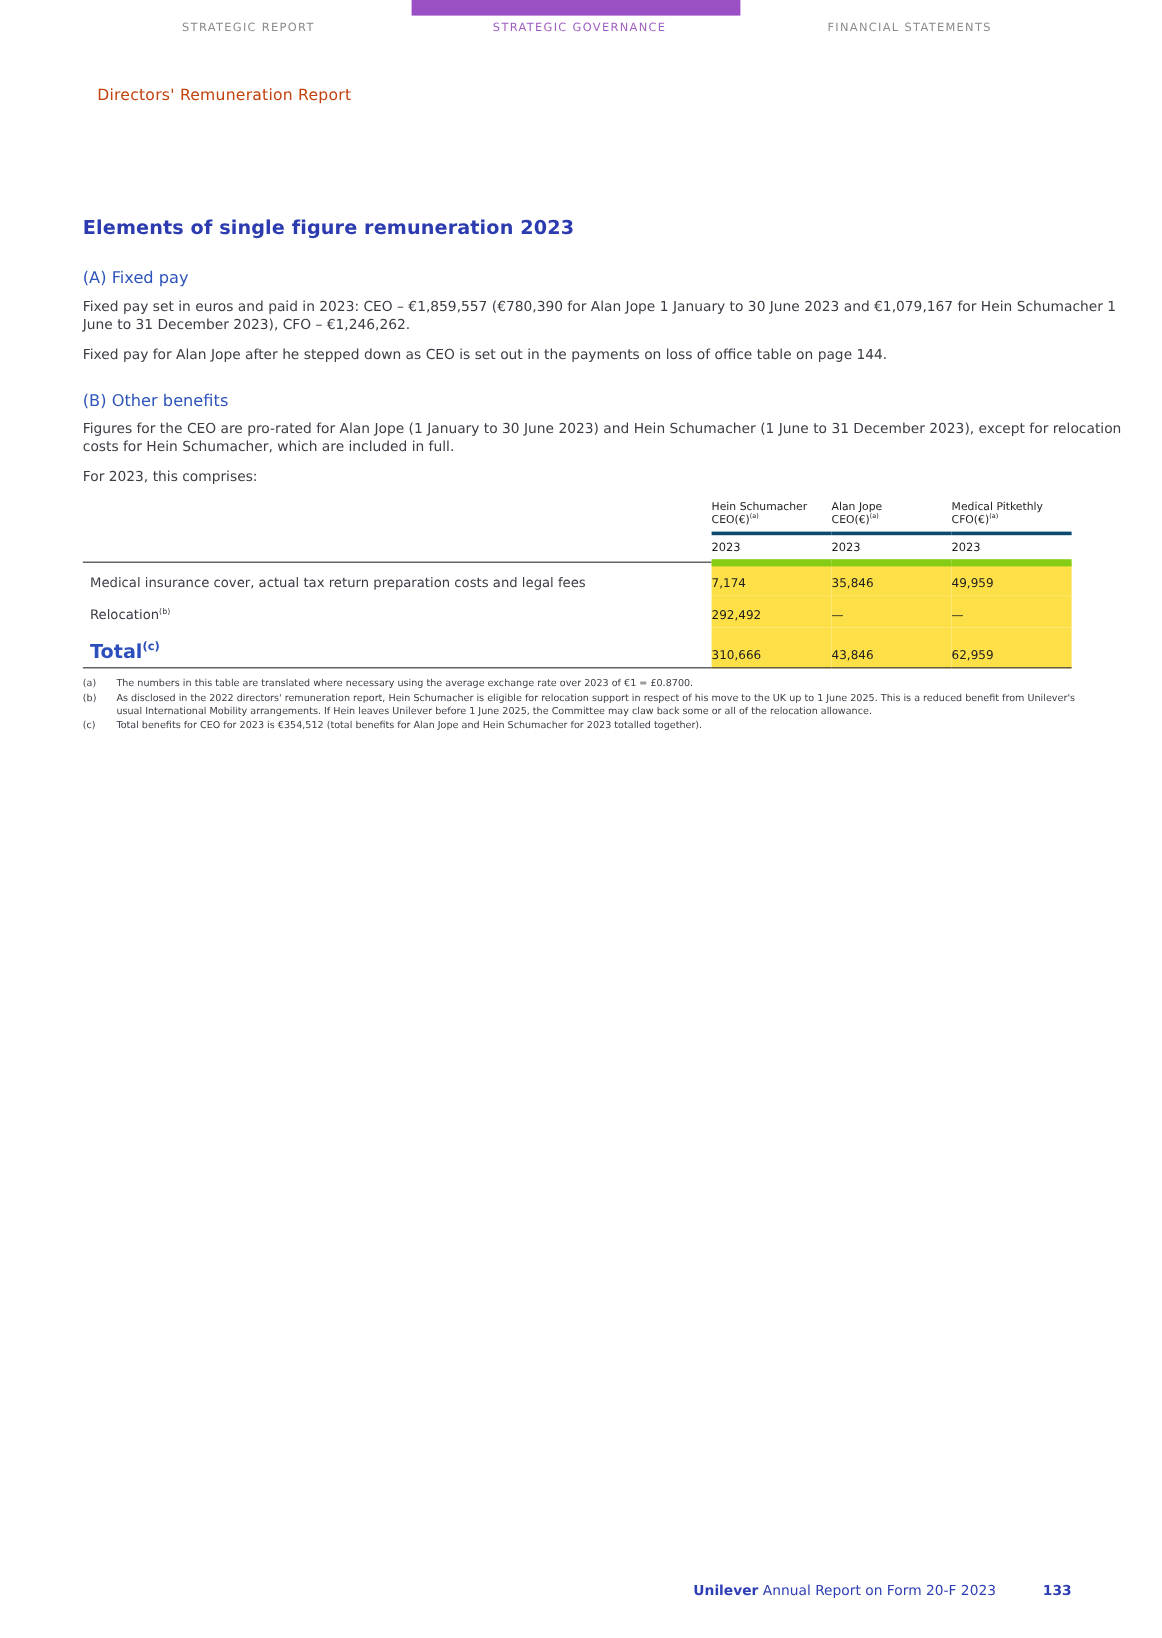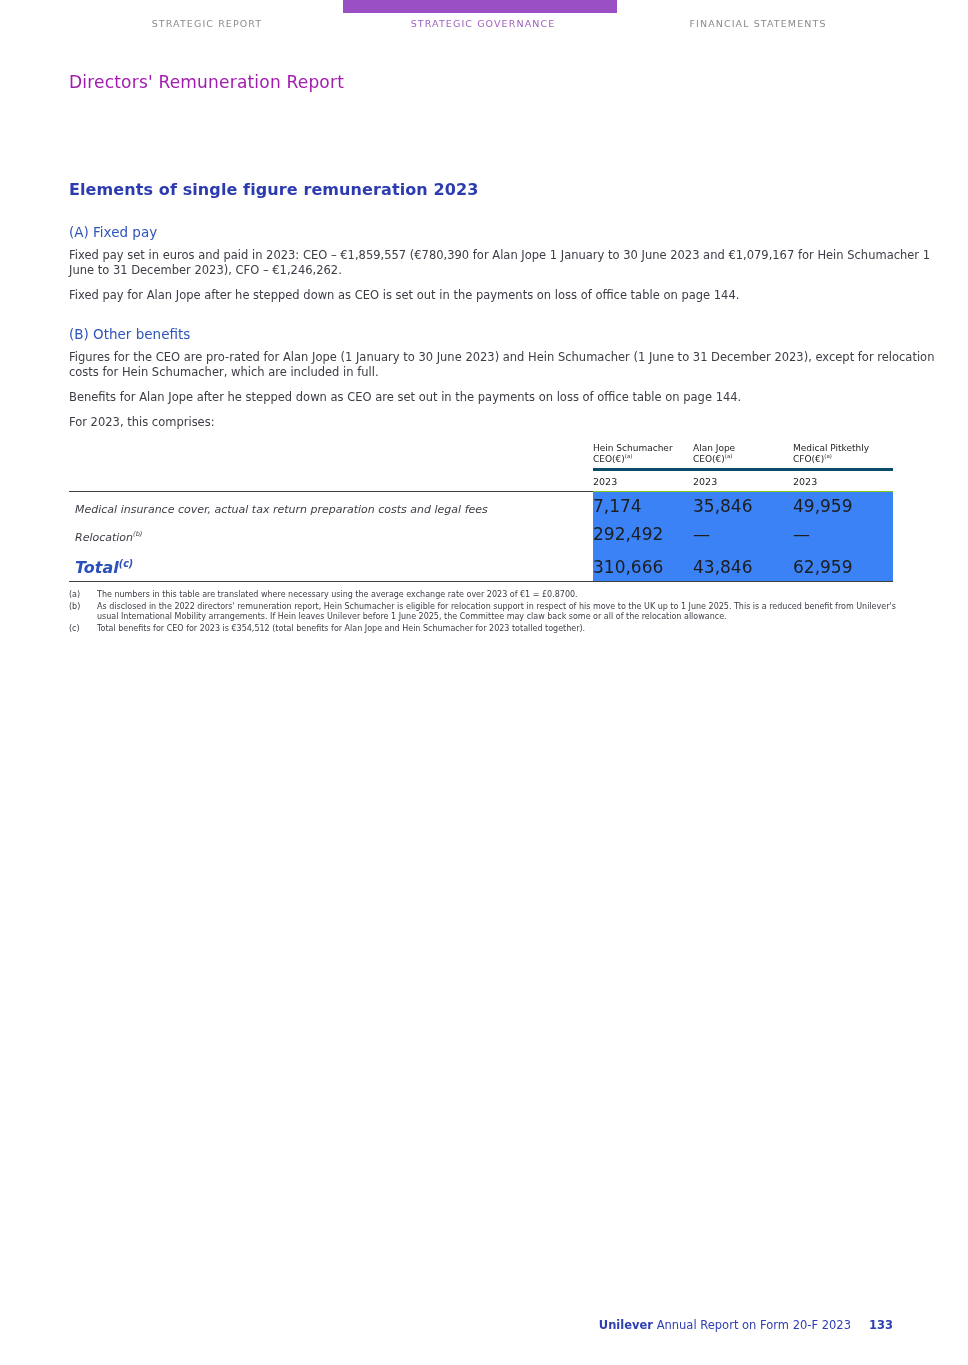--- a/index.html
+++ b/index.html
@@ -23,22 +23,22 @@
     font-size: 9.5px; letter-spacing: 1.1px;
     color: #8b8b8b; white-space: nowrap; cursor: default;
   }
   .nav-tab.active { color: #a05fc0; }
   .nav-tab-1 { left: 207px; }
   .nav-tab-2 { left: 483px; }
   .nav-tab-3 { left: 758px; }
 
   
   .report-title {
-    position: absolute; left: 69px; top: 72px;
-    font-size: 17px; color: #a21caf; letter-spacing: 0.2px;
+    position: absolute; left: 81px; top: 72px;
+    font-size: 13px; color: #c2410c; letter-spacing: 0.2px;
   }
 
   
   .main {
     position: absolute; left: 69px; top: 180px; width: 875px;
   }
   h1.page-heading {
     font-size: 16px; font-weight: bold; color: #2c3cb0;
     letter-spacing: 0.1px; margin-bottom: 25px;
   }
@@ -65,49 +65,49 @@
   }
   .th-name {
     font-size: 9px; font-weight: bold; color: #1d1d1d;
     text-align: right; line-height: 1.2;
     padding: 0 6px 3px 0;
     border-bottom: 3px solid #0c4a6e;
   }
   .th-year {
     font-size: 9.5px; font-weight: bold; color: #1d1d1d;
     text-align: right; padding: 5px 6px 4px 0;
-    border-bottom: 1px solid #84cc16;
+    border-bottom: 6px solid #84cc16;
   }
   .year-label-cell { border-bottom: 1px solid #3f3f3f; }
   td.row-label {
-    font-size: 11px; color: #3c3c46; padding: 10px 4px 4px 6px; font-style: italic;
+    font-size: 11px; color: #3c3c46; padding: 10px 4px 4px 6px;
   }
   td.row-val {
-    font-size: 17px; font-weight: bold; color: #1d1d1d;
+    font-size: 10px; font-weight: bold; color: #1d1d1d;
     text-align: right; padding: 4px 6px 4px 0;
-    background: #3b82f6;
+    background: #fde047;
   }
   tr.total-row td { border-bottom: 1.5px solid #3f3f3f; }
   tr.total-row td.row-label { color: #2c50bb; font-weight: bold; font-size: 16px; }
   sup { font-size: 0.6em; vertical-align: super; line-height: 0; }
 
   
   .footnotes { width: 830px; }
   .footnote { display: flex; margin-bottom: 1px; }
   .footnote-marker {
     flex: 0 0 28px; font-size: 8px; line-height: 1.35; color: #3c3c46;
   }
   .footnote-text {
     flex: 1; font-size: 8px; line-height: 1.35; color: #3c3c46;
   }
 
   
   .footer {
     position: absolute; top: 1318px; right: 75px;
-    display: flex; align-items: flex-start; gap: 18px;
+    display: flex; align-items: flex-start; gap: 39px;
     font-size: 11.5px; color: #2e3eb4;
   }
   .footer .brand { font-weight: bold; }
   .footer .page-num { font-weight: bold; }
 </style>
 </head>
 <body>
 
 <div class="nav-bar-accent"></div>
 <div class="nav-tab nav-tab-1">STRATEGIC REPORT</div>
@@ -119,21 +119,20 @@
 <div class="main">
 
   <h1 class="page-heading">Elements of single figure remuneration 2023</h1>
 
   <div class="section-heading">(A) Fixed pay</div>
   <p class="body-text">Fixed pay set in euros and paid in 2023: CEO – €1,859,557 (€780,390 for Alan Jope 1 January to 30 June 2023 and €1,079,167 for Hein Schumacher 1 June to 31 December 2023), CFO – €1,246,262.</p>
   <p class="body-text space-after">Fixed pay for Alan Jope after he stepped down as CEO is set out in the payments on loss of office table on page 144.</p>
 
   <div class="section-heading">(B) Other benefits</div>
   <p class="body-text">Figures for the CEO are pro-rated for Alan Jope (1 January to 30 June 2023) and Hein Schumacher (1 June to 31 December 2023), except for relocation costs for Hein Schumacher, which are included in full.</p>
-  <p class="body-text">Benefits for Alan Jope after he stepped down as CEO are set out in the payments on loss of office table on page 144.</p>
   <p class="body-text small-space-after">For 2023, this comprises:</p>
 
   <table class="benefits">
     <colgroup>
       <col class="c-label">
         <col class="c-val">
         <col class="c-val">
         <col class="c-val">
     </colgroup>
     <thead>

